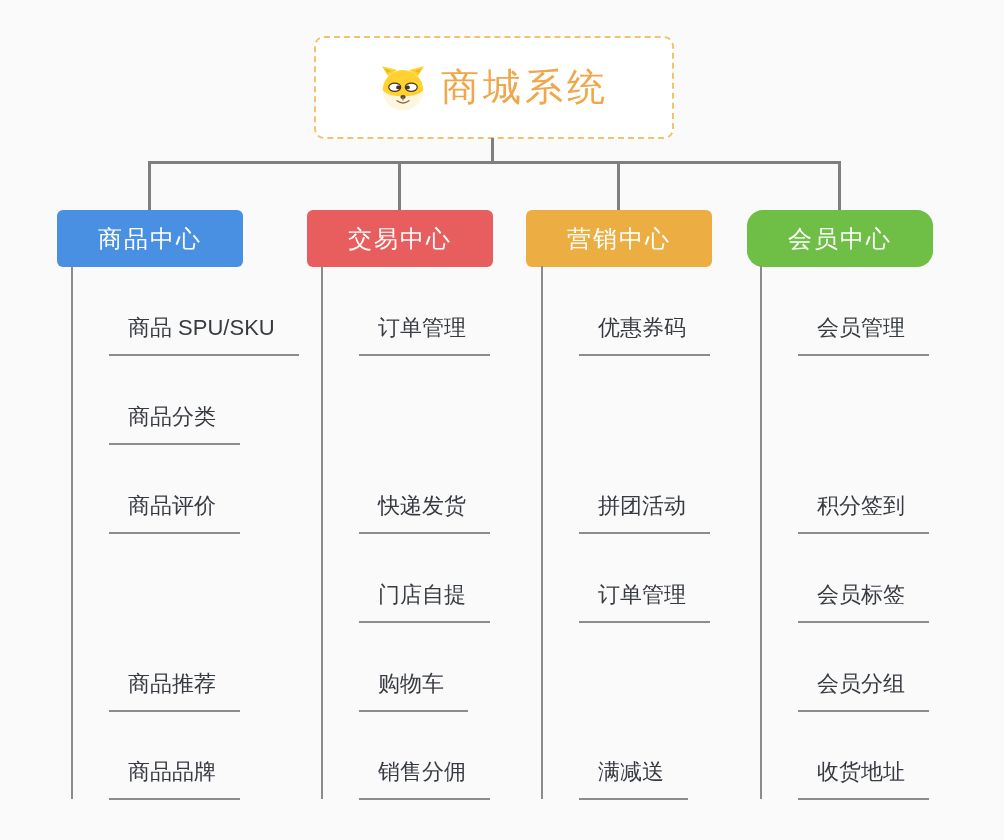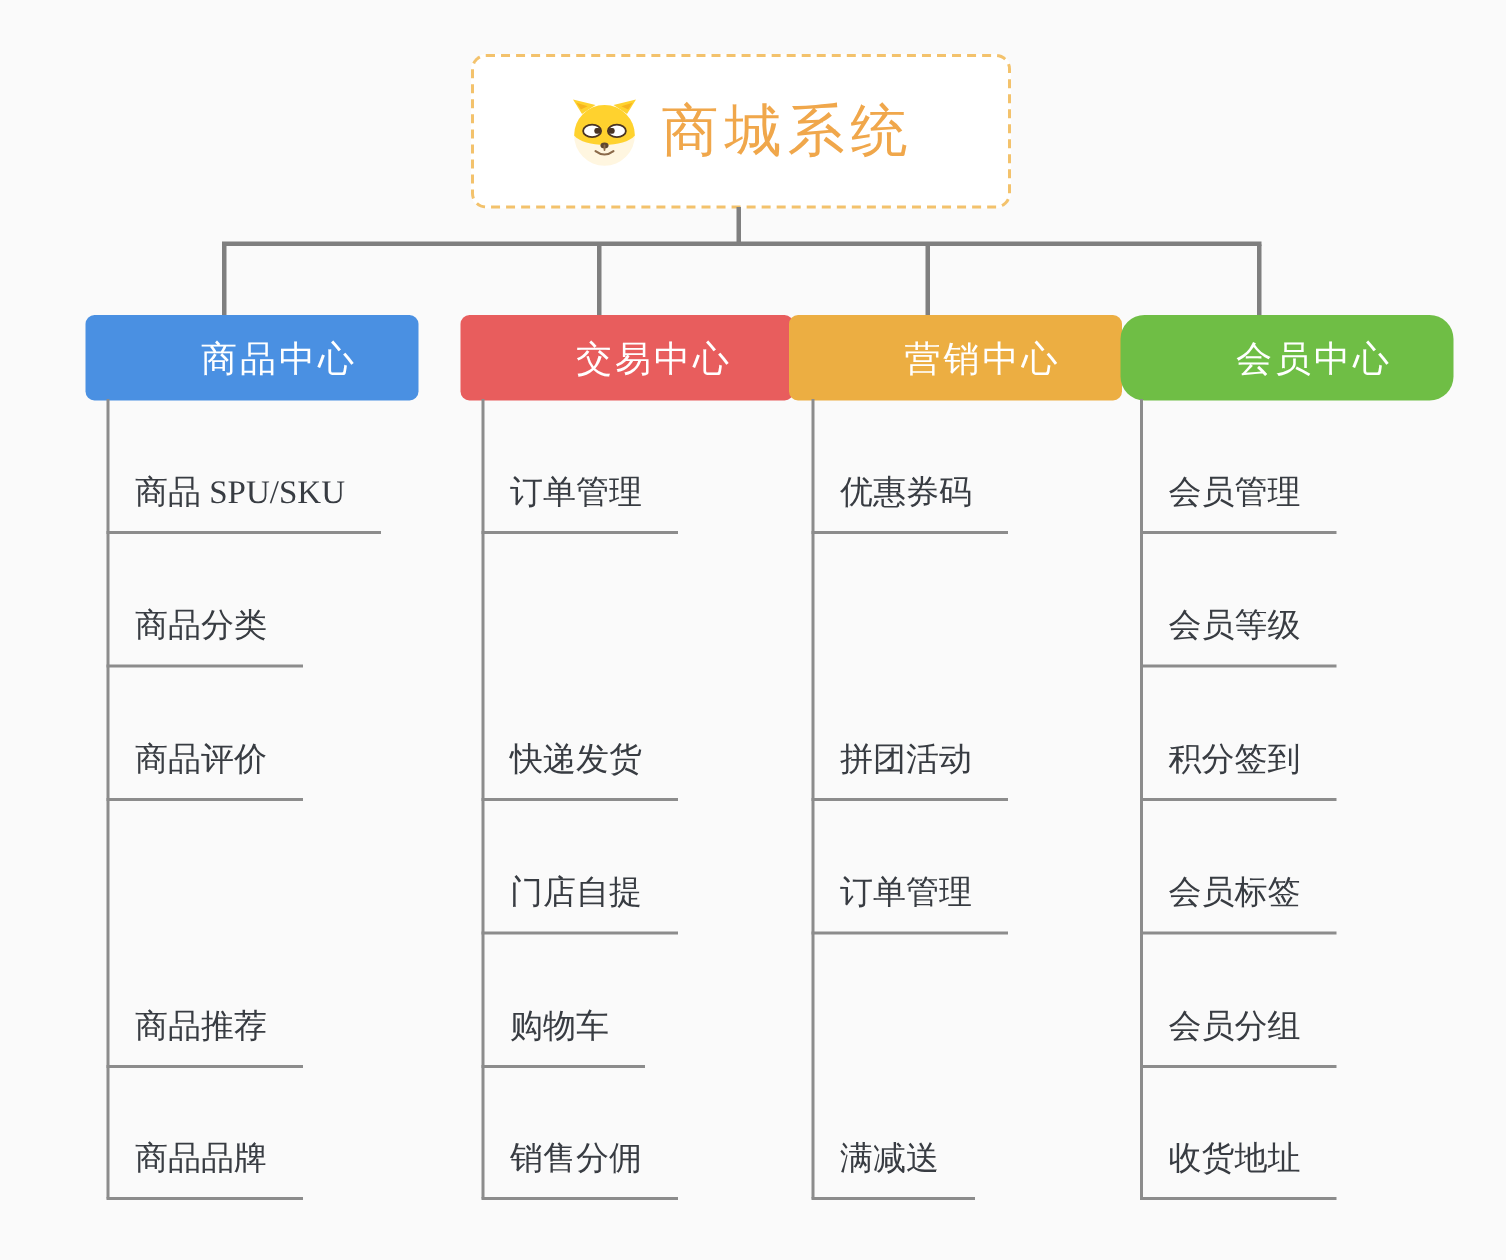--- a/index.html
+++ b/index.html
@@ -6,21 +6,20 @@
   body{
     font-family:"Liberation Sans","DejaVu Sans",sans-serif;
     background:#fafafa;
   }
   #stage{
     position:relative;
     width:1004px;
     height:840px;
     background:#fafafa;
     overflow:hidden;
-    font-family:Liberation Serif, serif;
   }
 
   
   .root-node{
     position:absolute;
     left:314px; top:36px;
     width:360px; height:103px;
     background:#ffffff;
     border:2px dashed #f3c26c;
     border-radius:10px;
@@ -55,35 +54,35 @@
     width:186px; height:57px;
     border-radius:6px;
     display:flex;
     align-items:center;
     justify-content:center;
     color:#ffffff;
     font-size:24px;
     letter-spacing:2px;
     white-space:nowrap;
     cursor:default;
-    padding-left:36px;
   }
   .h0{left:57px}.h1{left:307px}.h2{left:526px}.h3{left:747px}
 
   
   .leaf{
     position:absolute;
     box-sizing:border-box;
     padding:0 24px 8px 19px;
     border-bottom:2px solid #8c8c8c;
     font-size:22px;
     line-height:36px;
     color:#383c42;
     white-space:nowrap;
     cursor:default;
+    margin-left:38px;
   }
   .c0{left:71px}.c1{left:321px}.c2{left:541px}.c3{left:760px}
   .r0{top:310px}.r1{top:399px}.r2{top:488px}.r3{top:577px}.r4{top:666px}.r5{top:754px}
 </style>
 </head>
 <body>
 
 <div id="stage">
 
   <div class="root-node">
@@ -137,19 +136,18 @@
   <div class="leaf c1 r3">门店自提</div>
   <div class="leaf c1 r4">购物车</div>
   <div class="leaf c1 r5">销售分佣</div>
 
   <div class="leaf c2 r0">优惠券码</div>
   <div class="leaf c2 r2">拼团活动</div>
   <div class="leaf c2 r3">订单管理</div>
   <div class="leaf c2 r5">满减送</div>
 
   <div class="leaf c3 r0">会员管理</div>
-  <div class="leaf c3 r1">会员等级</div>
   <div class="leaf c3 r2">积分签到</div>
   <div class="leaf c3 r3">会员标签</div>
   <div class="leaf c3 r4">会员分组</div>
   <div class="leaf c3 r5">收货地址</div>
 
 </div>
 
 </body></html>

